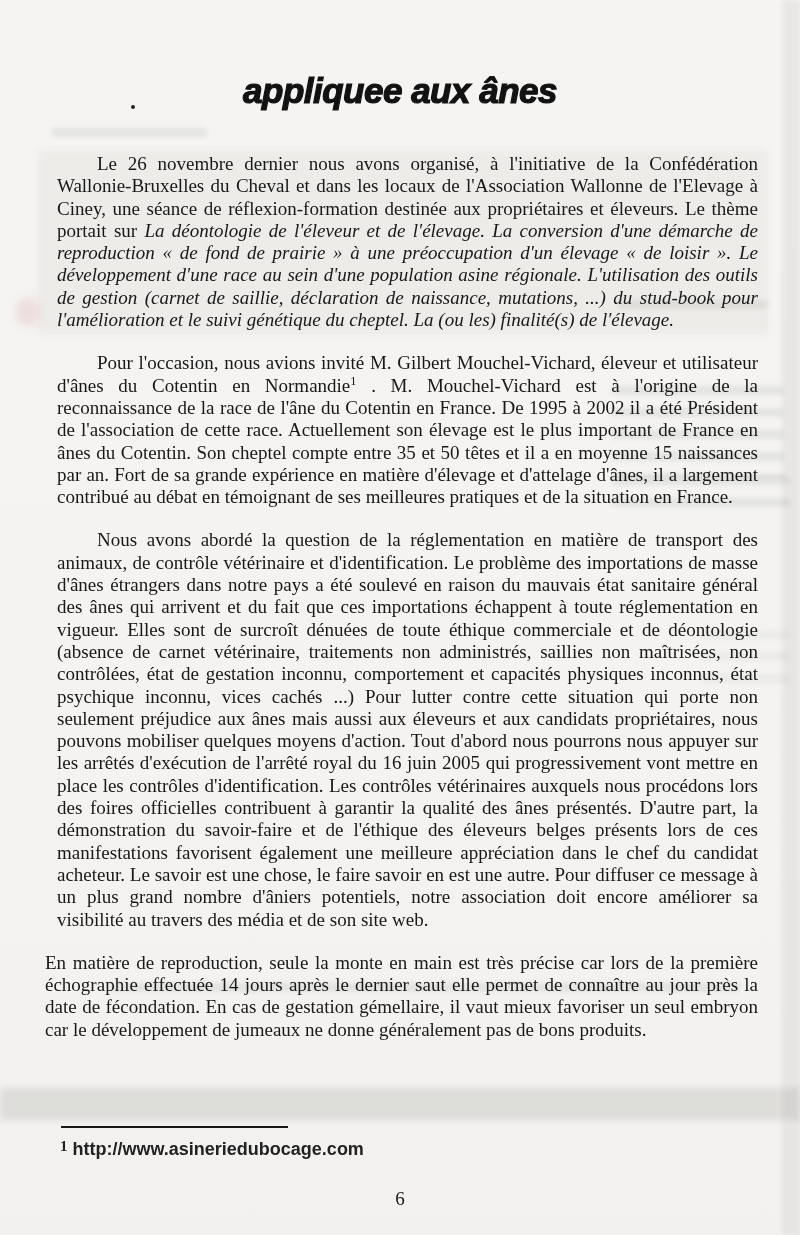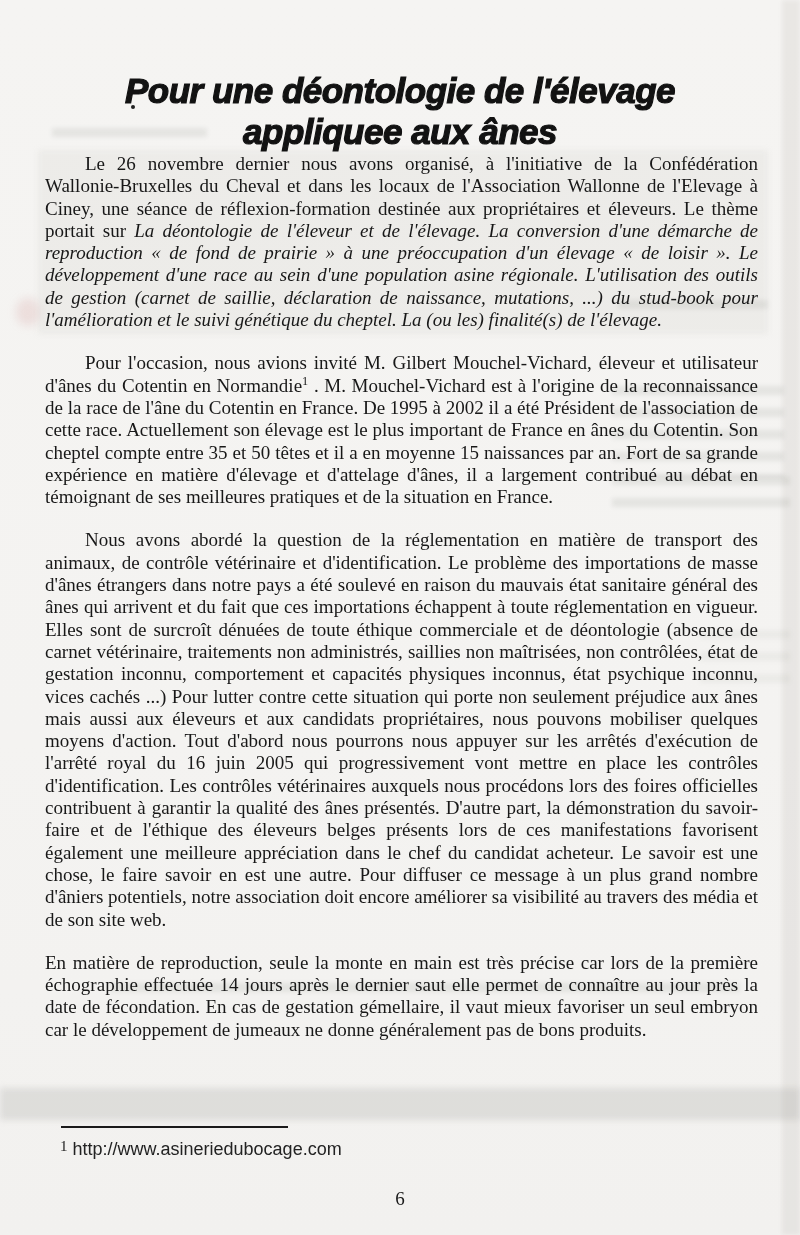--- a/index.html
+++ b/index.html
@@ -31,32 +31,32 @@
     width: 4px; height: 4px; border-radius: 50%; background: #222;
   }
   
   .body-text {
     position: absolute; top: 153px; left: 45px; width: 713px;
     font-size: 19px; line-height: 22.3px;
     text-align: justify;
     color: #181818;
   }
   .para { margin: 0 0 21px 0; }
-  .para.indent { text-indent: 40px; }
+  .para.indent { text-indent: 40px; margin-left: 12px; }
   .para .it { font-style: italic; }
   .para sup { font-size: 0.65em; line-height: 0; }
   
   .footnote-rule {
     position: absolute; top: 1126px; left: 61px;
     width: 227px; height: 2px; background: #1a1a1a;
   }
   .footnote {
     position: absolute; top: 1138px; left: 60px; width: 600px;
     font-family: "Liberation Sans", sans-serif;
-    font-size: 18px; color: #222;
+    font-size: 18px; color: #222; font-weight: bold;
   }
   .footnote sup { font-family: "Liberation Serif", serif; font-size: 15px; vertical-align: 4px; margin-right: 5px; }
   
   .page-number {
     position: absolute; top: 1188px; left: 0; width: 800px;
     text-align: center; font-size: 19px; color: #1a1a1a;
   }
   
   .artifact { position: absolute; pointer-events: none; }
   .wash-p1 { top: 150px; left: 38px; width: 730px; height: 184px;
@@ -89,21 +89,20 @@
   <div class="artifact ghost-line ghost-c"></div>
   <div class="artifact ghost-line ghost-d"></div>
   <div class="artifact ghost-line ghost-e"></div>
   <div class="artifact ghost-line ghost-f"></div>
   <div class="artifact band-bottom"></div>
   <div class="artifact right-edge"></div>
   <div class="artifact smudge-pink"></div>
   <div class="title-dot"></div>
 
   <div class="title">
-    <div>Pour une déontologie de l'élevage</div>
     <div>appliquee aux ânes</div>
   </div>
 
   <div class="body-text">
       <div class="para indent"><span>Le 26 novembre dernier nous avons organisé,  à  l'initiative de la Confédération Wallonie-Bruxelles du Cheval et dans  les locaux de l'Association Wallonne de l'Elevage à Ciney, une séance de réflexion-formation destinée aux propriétaires et éleveurs. Le thème portait sur </span><span class="it">La déontologie de l'éleveur et de l'élevage. La conversion d'une démarche de reproduction « de fond de prairie » à une préoccupation d'un élevage « de loisir ». Le développement d'une race au sein d'une population asine régionale. L'utilisation des outils de gestion (carnet de saillie, déclaration de naissance, mutations, ...)  du stud-book pour l'amélioration et le suivi génétique du cheptel. La (ou les) finalité(s) de l'élevage.</span></div>
       <div class="para indent"><span>Pour l'occasion, nous avions invité M. Gilbert Mouchel-Vichard, éleveur et utilisateur d'ânes du Cotentin en Normandie</span><sup>1</sup><span> . M. Mouchel-Vichard est à l'origine de la reconnaissance de la race de l'âne du Cotentin en France. De 1995 à 2002 il a été Président de l'association de cette race. Actuellement son élevage est le plus important de France en ânes du Cotentin. Son cheptel compte entre 35 et 50 têtes et il a en moyenne 15 naissances par an. Fort de sa grande expérience en matière d'élevage et d'attelage d'ânes, il a largement contribué au débat en témoignant de ses meilleures pratiques et de la situation en France.</span></div>
       <div class="para indent"><span>Nous avons abordé la question de la réglementation en matière de transport des animaux, de contrôle vétérinaire et d'identification. Le problème des importations de masse d'ânes étrangers dans notre pays a été soulevé en raison du mauvais état sanitaire général des ânes qui arrivent et du fait que ces importations échappent à toute réglementation en vigueur. Elles sont de surcroît dénuées de toute éthique commerciale et de déontologie (absence de carnet vétérinaire, traitements non administrés, saillies non maîtrisées, non contrôlées, état de gestation inconnu, comportement et capacités physiques inconnus, état psychique inconnu, vices cachés ...) Pour lutter contre cette situation qui porte non seulement préjudice aux ânes mais aussi aux éleveurs et aux candidats propriétaires, nous pouvons mobiliser quelques moyens d'action. Tout d'abord nous pourrons nous appuyer sur les arrêtés d'exécution de l'arrêté royal du 16 juin 2005 qui progressivement vont mettre en place les contrôles d'identification. Les contrôles vétérinaires auxquels nous procédons lors des foires officielles contribuent à garantir la qualité des ânes présentés. D'autre part, la démonstration du savoir-faire et de l'éthique des éleveurs belges présents lors de ces manifestations favorisent également une meilleure appréciation dans le chef du candidat acheteur. Le savoir est une chose, le faire savoir en est une autre. Pour diffuser ce message à un plus grand nombre d'âniers potentiels, notre association doit encore améliorer sa visibilité au travers des média et de son site web.</span></div>
       <div class="para"><span>En matière de reproduction, seule la monte en main est très précise car lors de la première échographie effectuée 14 jours après le dernier saut elle permet de connaître au jour près la date de fécondation. En cas de gestation gémellaire, il vaut mieux favoriser un seul embryon car le développement de jumeaux ne donne généralement pas de bons produits.</span></div>
     </div>
 

